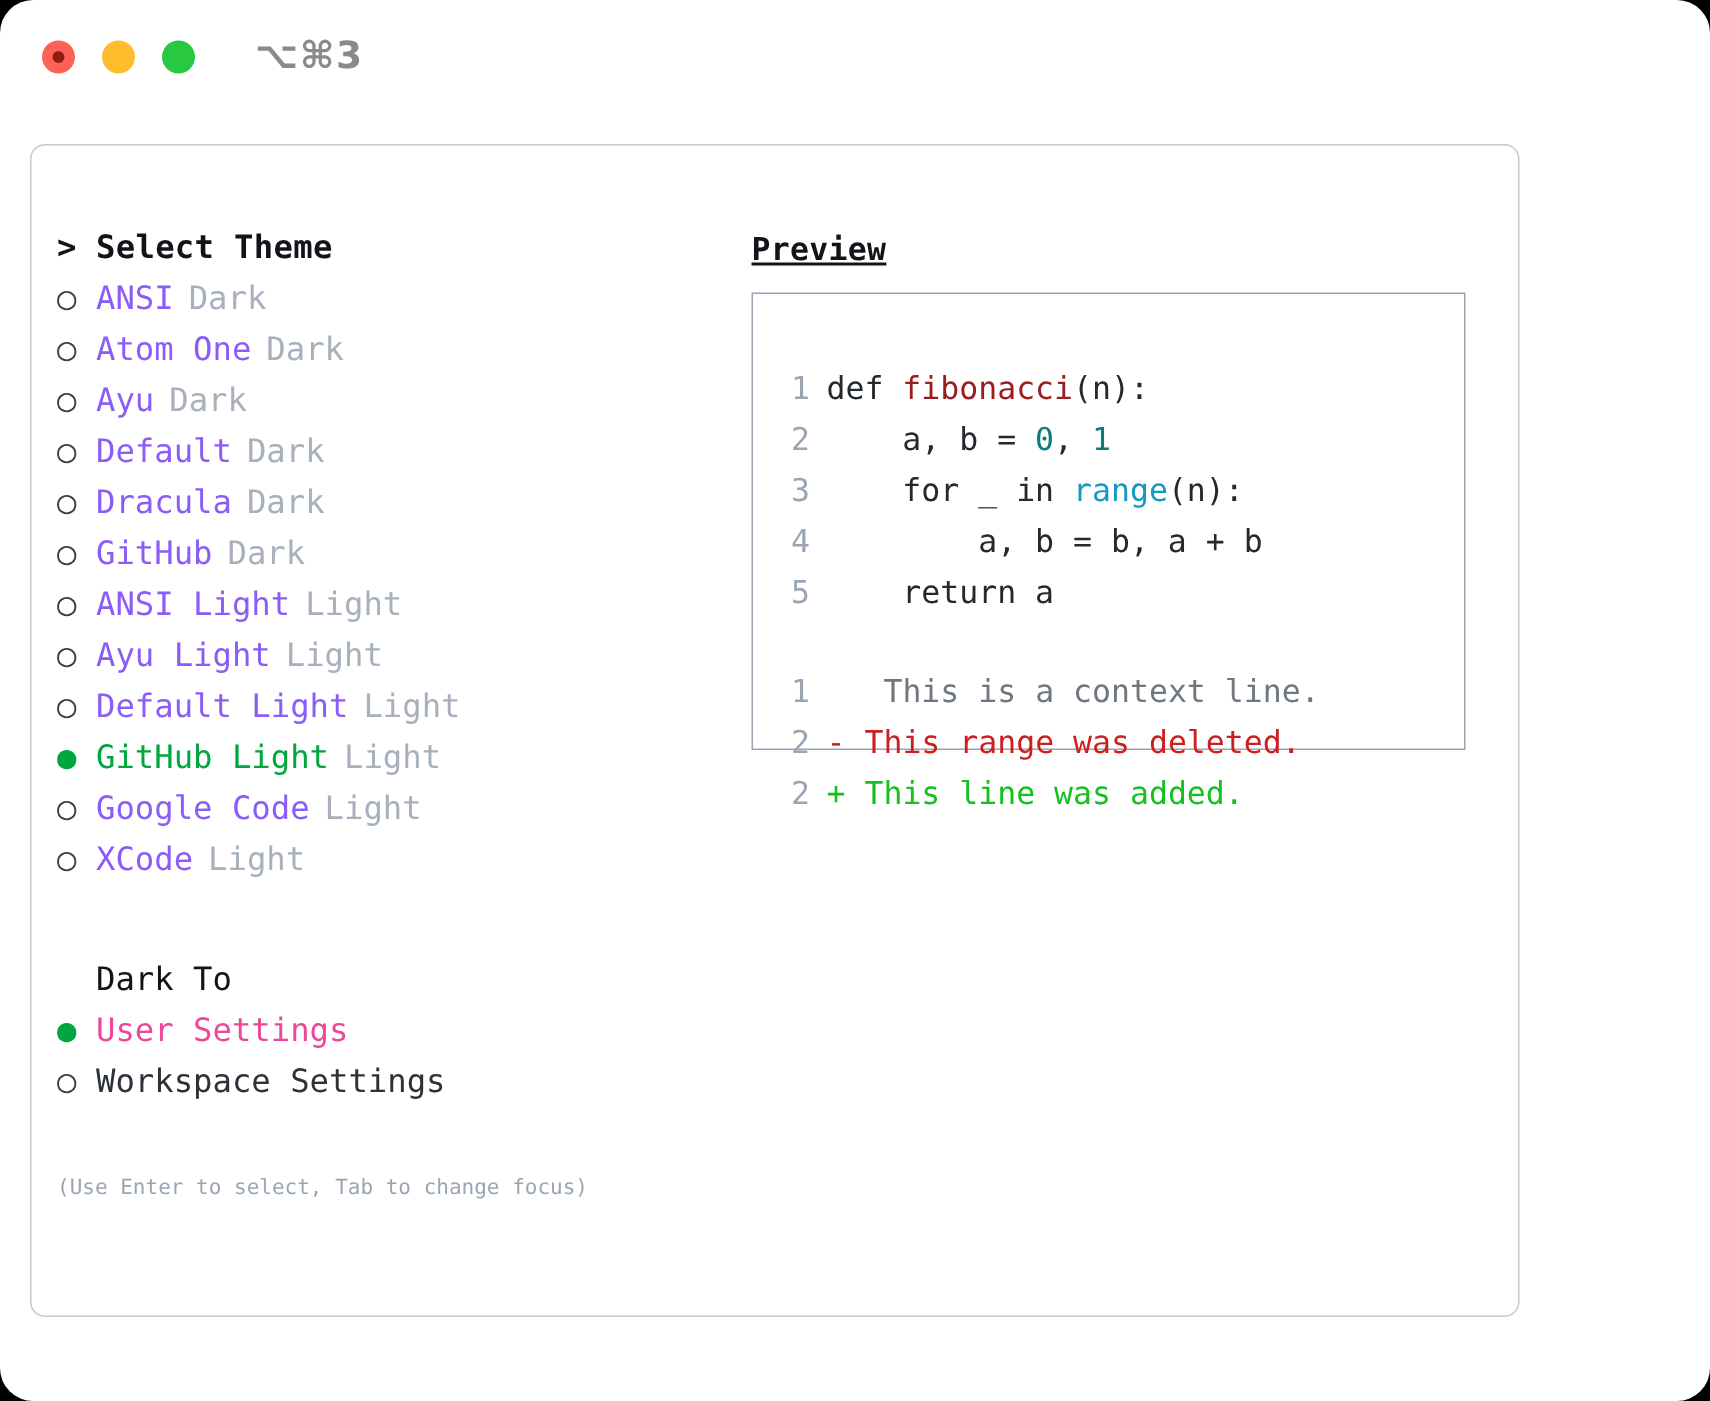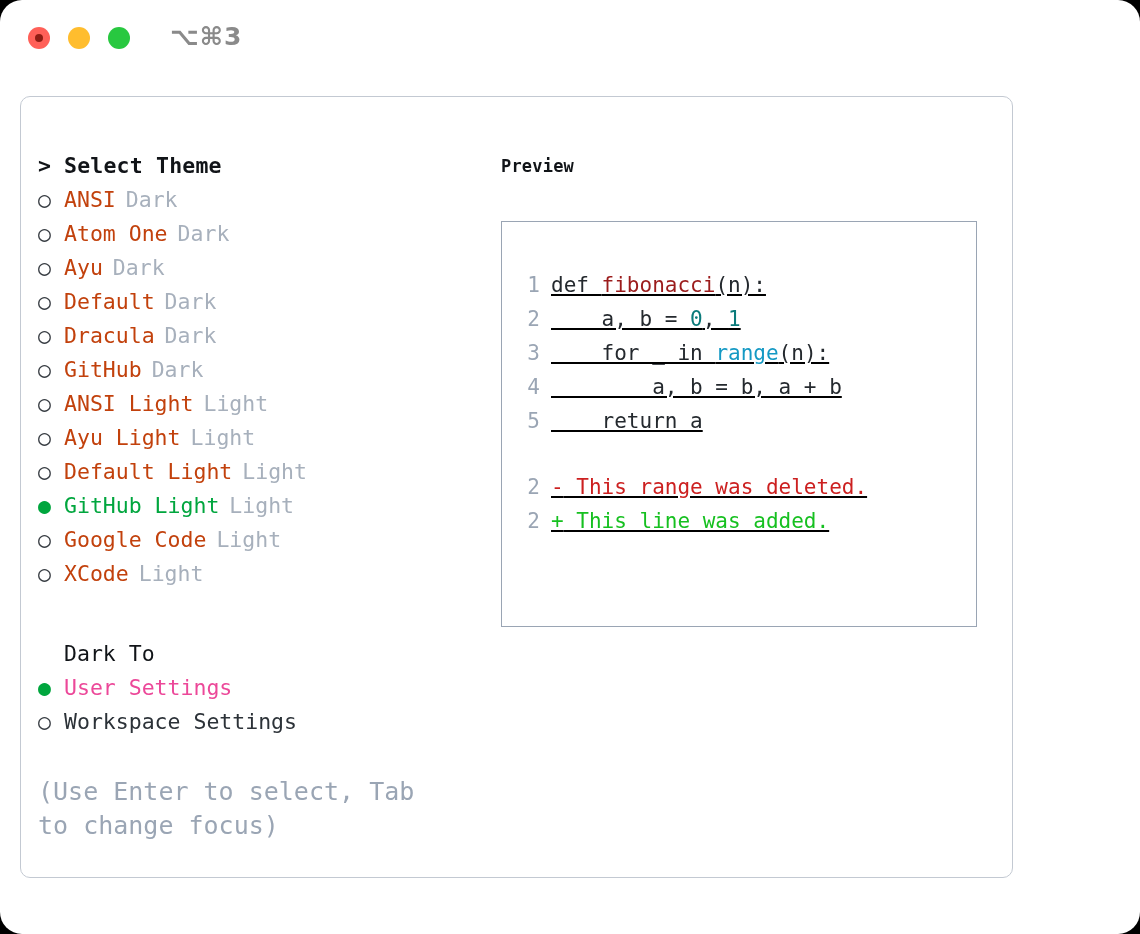--- a/index.html
+++ b/index.html
@@ -114,70 +114,70 @@
   }
   .marker.dot-filled {
     color: #00a63e;
   }
   .heading-text {
     font-weight: 700;
     color: #111418;
     letter-spacing: 0.2px;
   }
   .theme-name {
-    color: #c2410c;
+    color: #8b5cf6;
   }
   .theme-name.selected {
     color: #00a63e;
   }
   .theme-variant {
     color: #a7b0bc;
     margin-left: 10px;
   }
 
   .section-gap { height: 46px; }
 
   .apply-heading {
     color: #111418;
     font-weight: 400;
   }
   .apply-label { color: #2c3238; }
   .apply-label.selected { color: #ec4899; }
 
   .hint {
     margin-top: 36px;
-    font-size: 25px;
+    font-size: 14px;
     line-height: 34px;
     color: #9aa5b4;
     width: 415px;
   }
 
   
   .right-col {
     position: absolute;
     left: 480px;
     top: 52px;
     width: 500px;
   }
   .preview-title {
-    font-size: 17px;
+    font-size: 21px;
     font-weight: 700;
     color: #111418;
     line-height: 34px;
     letter-spacing: 0.2px;
+    text-decoration: underline;
   }
   .preview-box {
-    margin-top: 38px;
+    margin-top: 12px;
     width: 476px;
-    height: 406px;
+    height: 305px;
     border: 1.5px solid #9aa5b4;
     box-sizing: border-box;
     background: #ffffff;
     padding: 46px 0 0 14px;
-    text-decoration: underline;
   }
 
   .code-line {
     font-size: 21px;
     line-height: 34px;
     white-space: pre;
     color: #24292e;
   }
   .lineno {
     display: inline-block;
@@ -308,20 +308,21 @@
       <div class="preview-box">
         <div id="code-block">
             <div class="code-line"><span class="lineno">1</span><span>def </span><span class="tok-fn">fibonacci</span><span>(n):</span></div>
             <div class="code-line"><span class="lineno">2</span><span>    a, b = </span><span class="tok-num">0</span><span>, </span><span class="tok-num">1</span></div>
             <div class="code-line"><span class="lineno">3</span><span>    for _ in </span><span class="tok-call">range</span><span>(n):</span></div>
             <div class="code-line"><span class="lineno">4</span><span>        a, b = b, a + b</span></div>
             <div class="code-line"><span class="lineno">5</span><span>    return a</span></div>
           </div>
         <div class="diff-gap"></div>
         <div id="diff-block">
+            <div class="code-line"><span class="lineno">1</span><span class="diff-context"> </span><span class="diff-context">  This is a context line.</span></div>
             <div class="code-line"><span class="lineno">2</span><span class="diff-del">-</span><span class="diff-del"> This range was deleted.</span></div>
             <div class="code-line"><span class="lineno">2</span><span class="diff-add">+</span><span class="diff-add"> This line was added.</span></div>
           </div>
       </div>
     </div>
 
   </div>
 </div>
 
 </body></html>

